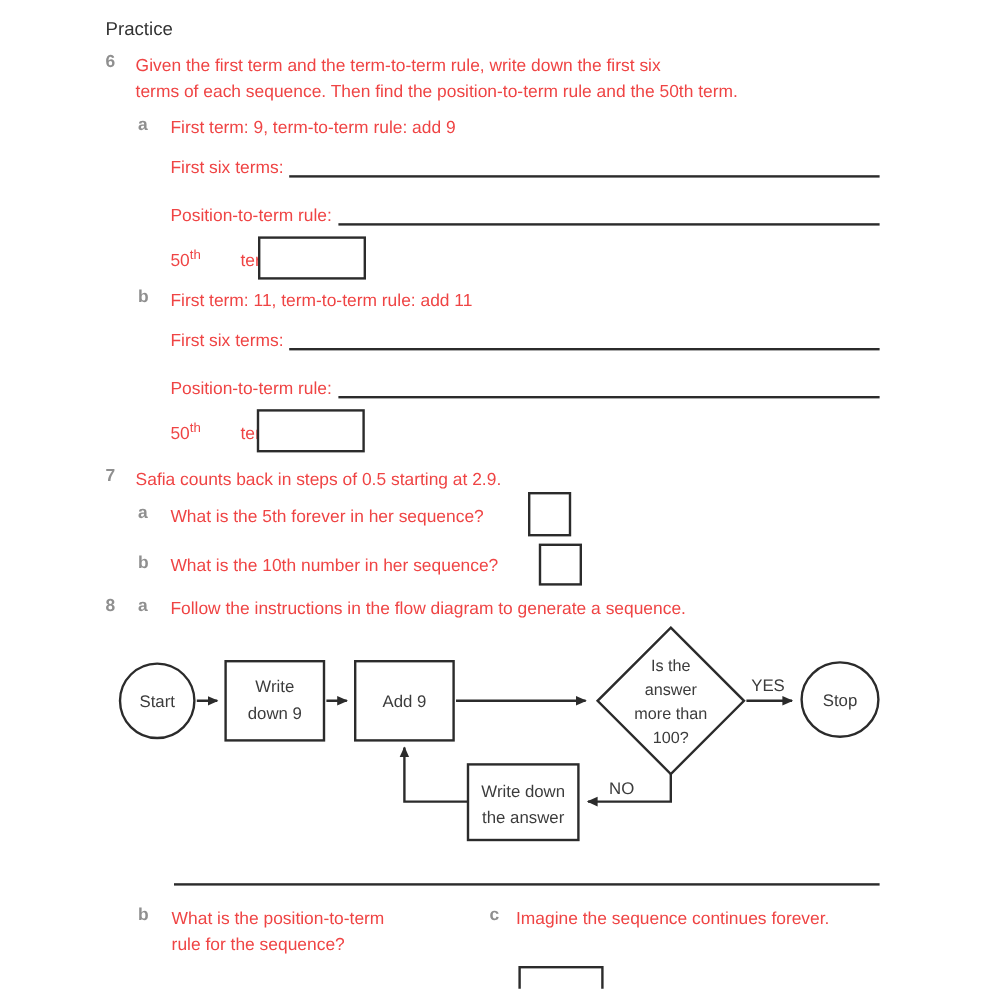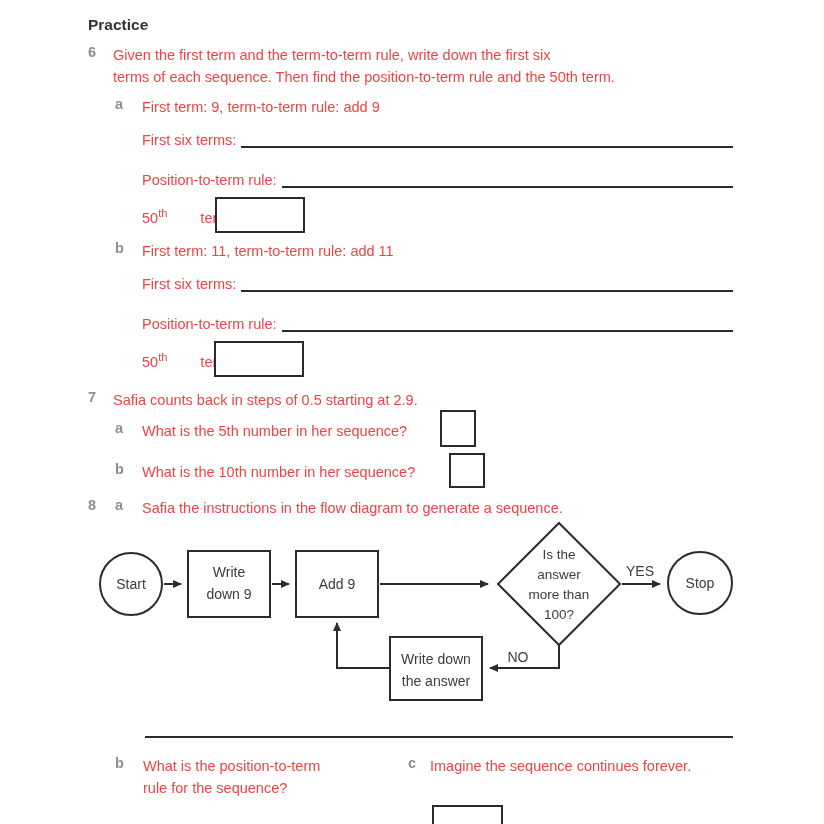--- a/index.html
+++ b/index.html
@@ -6,21 +6,21 @@
   body {
     width: 824px; height: 824px;
     background: #ffffff;
     font-family: "Liberation Sans", "DejaVu Sans", sans-serif;
     color: #3c3c3c;
     overflow: hidden;
   }
   .page { position: relative; width: 824px; height: 824px; overflow: hidden; }
   .abs { position: absolute; }
   .txt { font-size: 14.5px; line-height: 22px; color: #ef4444; }
-  .heading { font-size: 15.5px; font-weight: bold; color: #333333; margin: 0; }
+  .heading { font-size: 15.5px; font-weight: normal; color: #333333; margin: 0; }
   .qnum { font-size: 14.5px; color: #8f8f8f; font-weight: bold; }
   .plabel { font-size: 14.5px; color: #8f8f8f; font-weight: bold; }
   .row { display: flex; align-items: flex-end; justify-content: center; }
   .fill-line { flex: 1; border-bottom: 2px solid #2b2b2b; margin: 0 0 3px 5px; height: 12px; }
   .ansbox { border: 2px solid #2b2b2b; background: #ffffff; box-sizing: border-box; }
   .rule-line { border-top: 2px solid #2b2b2b; height: 0; }
   sup { font-size: 11px; }
   .pre { white-space: pre; margin-left: 29px; }
   svg text { font-family: "Liberation Sans", "DejaVu Sans", sans-serif; fill: #3c3c3c; }
 </style>
@@ -66,30 +66,30 @@
     <span class="fill-line"></span>
   </div>
 
   <span class="abs txt" style="left:142px; top:346px;"><span>50</span><sup>th</sup><span class="pre"> term:</span></span>
   <div class="abs ansbox" style="left:214px; top:341px; width:90px; height:36px;"></div>
 
   <span class="abs qnum" style="left:88px; top:389px;">7</span>
   <span class="abs txt" style="left:113px; top:389px;">Safia counts back in steps of 0.5 starting at 2.9.</span>
 
   <span class="abs plabel" style="left:115px; top:420px;">a</span>
-  <span class="abs txt" style="left:142px; top:420px;">What is the 5th number in her sequence?</span>
+  <span class="abs txt" style="left:142px; top:420px;">What is the 5th forever in her sequence?</span>
   <div class="abs ansbox" style="left:440px; top:410px; width:36px; height:37px;"></div>
 
   <span class="abs plabel" style="left:115px; top:461px;">b</span>
   <span class="abs txt" style="left:142px; top:461px;">What is the 10th number in her sequence?</span>
   <div class="abs ansbox" style="left:449px; top:453px; width:36px; height:35px;"></div>
 
   <span class="abs qnum" style="left:88px; top:497px;">8</span>
   <span class="abs plabel" style="left:115px; top:497px;">a</span>
-  <span class="abs txt" style="left:142px; top:497px;">Safia the instructions in the flow diagram to generate a sequence.</span>
+  <span class="abs txt" style="left:142px; top:497px;">Follow the instructions in the flow diagram to generate a sequence.</span>
 
   <svg class="abs" style="left:0; top:515px;" width="824" height="200" viewBox="0 0 824 200">
     <defs>
       <marker id="ah" viewBox="0 0 10 10" markerWidth="10" markerHeight="10" refX="8" refY="5" orient="auto" markerUnits="userSpaceOnUse">
         <path d="M0,1 L9,5 L0,9 z" fill="#2b2b2b"></path>
       </marker>
     </defs>
 
     <circle cx="131" cy="69" r="31" fill="none" stroke="#2b2b2b" stroke-width="2"></circle>
     <text x="131" y="74" text-anchor="middle" font-size="14">Start</text>

